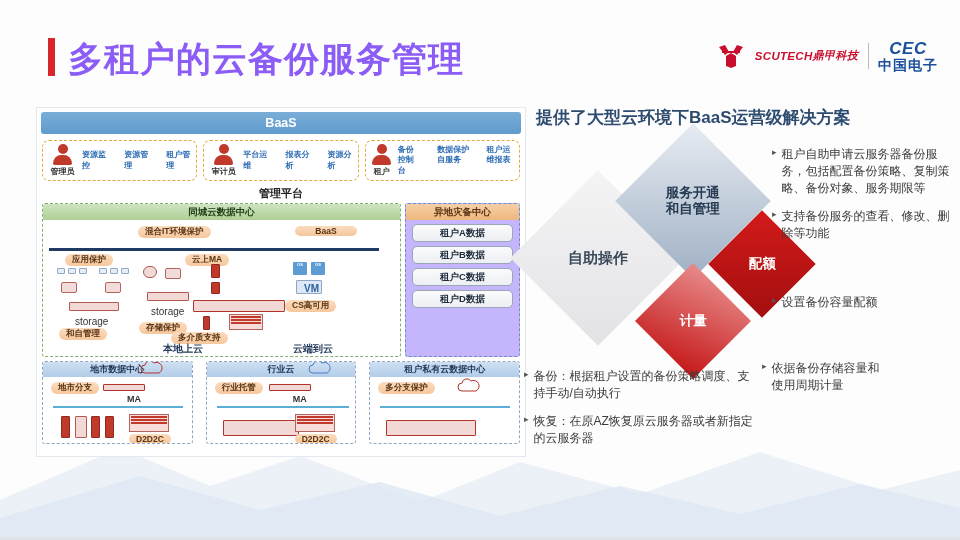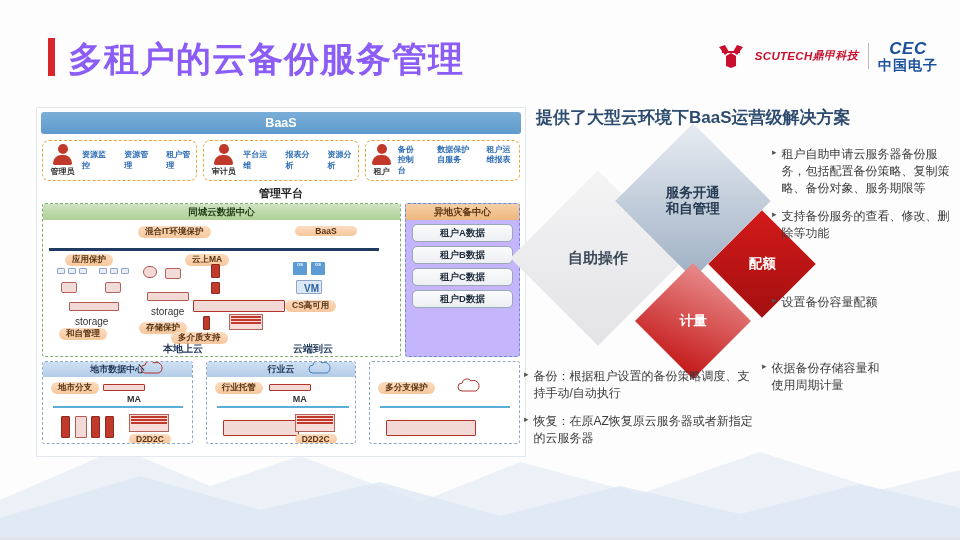--- a/index.html
+++ b/index.html
@@ -309,20 +309,21 @@
         <div class="srv-lt" style="left:16px; top:58px; width:76px; height:16px; border-color:#b0342c;"></div>
         <div class="tape" style="left:88px; top:52px; width:40px; height:18px;">
             <i></i>
             <i></i>
             <i></i>
           </div>
         <div class="pill" style="left:88px; top:72px;">D2D2C</div>
       </div>
 
       <div class="site">
+        <div class="site-head">租户私有云数据中心</div>
         <div class="pill" style="left:8px; top:20px;">多分支保护</div>
         <svg class="cloudy" style="left:86px; top:16px;" viewBox="0 0 26 16">
             <path d="M6,13 a4,4 0 0,1 0,-8 a5,5 0 0,1 9,-2 a4,4 0 0,1 5,10 Z" fill="none" stroke="#b0342c" stroke-width="1"></path>
           </svg>
         <div class="netline" style="left:10px; top:44px; width:130px; background:#5aaed8; height:2px;"></div>
         <div class="srv-lt" style="left:16px; top:58px; width:90px; height:16px; border-color:#b0342c;"></div>
         <div class="pill" style="left:104px; top:72px;margin-top:13px;">D2C</div>
       </div>
     </div>
   </div>

